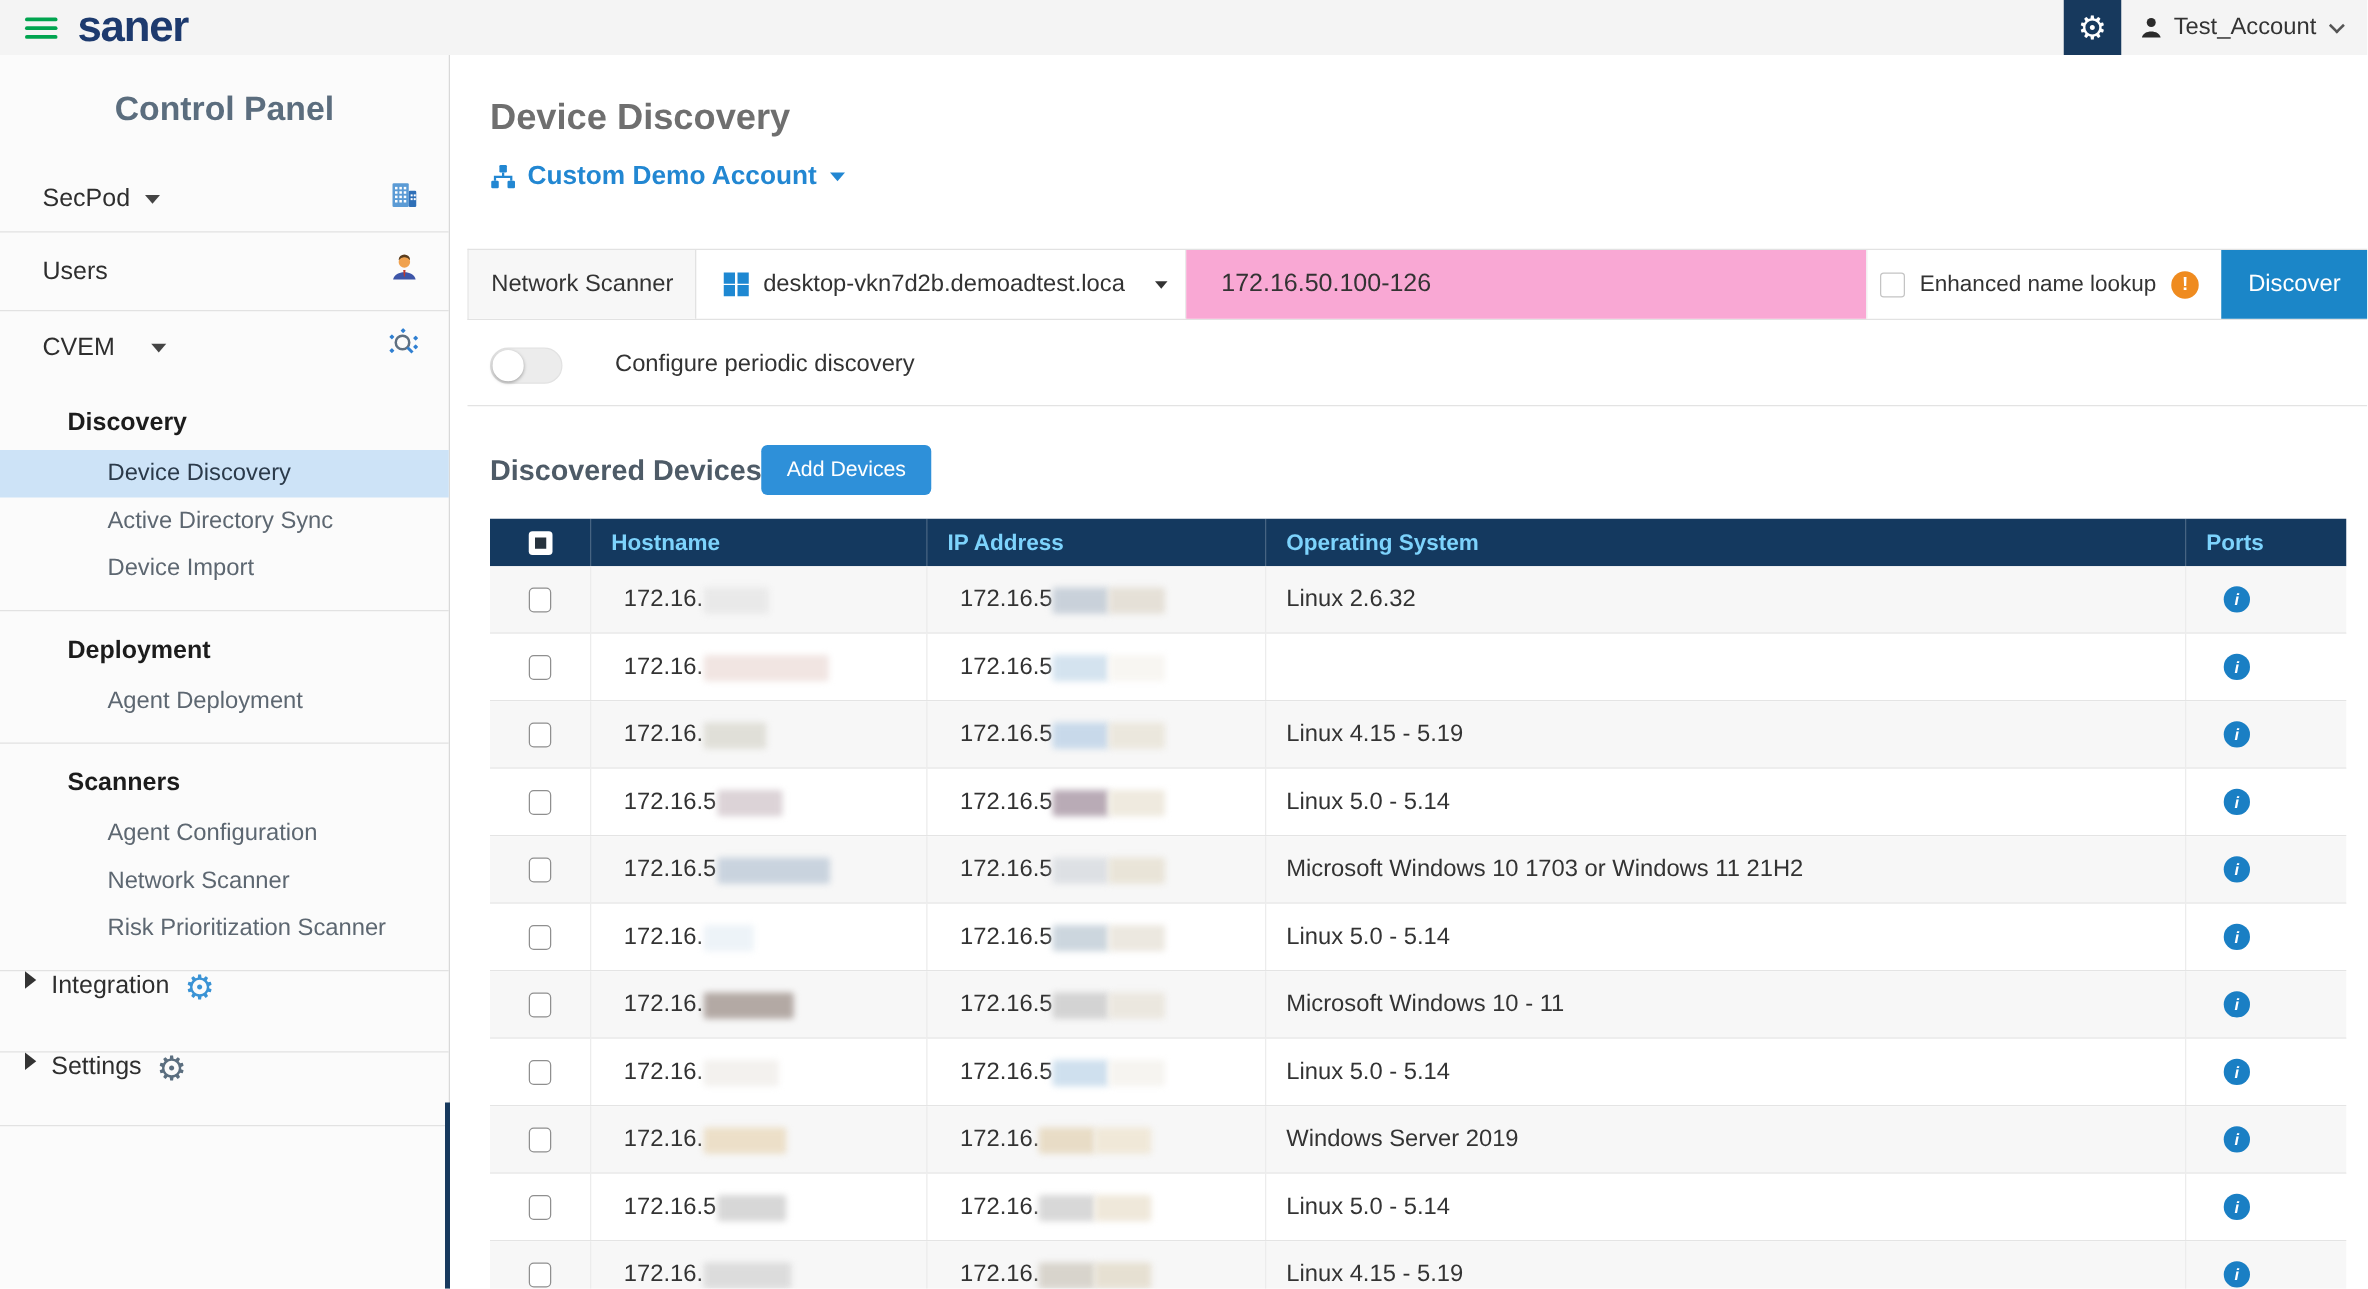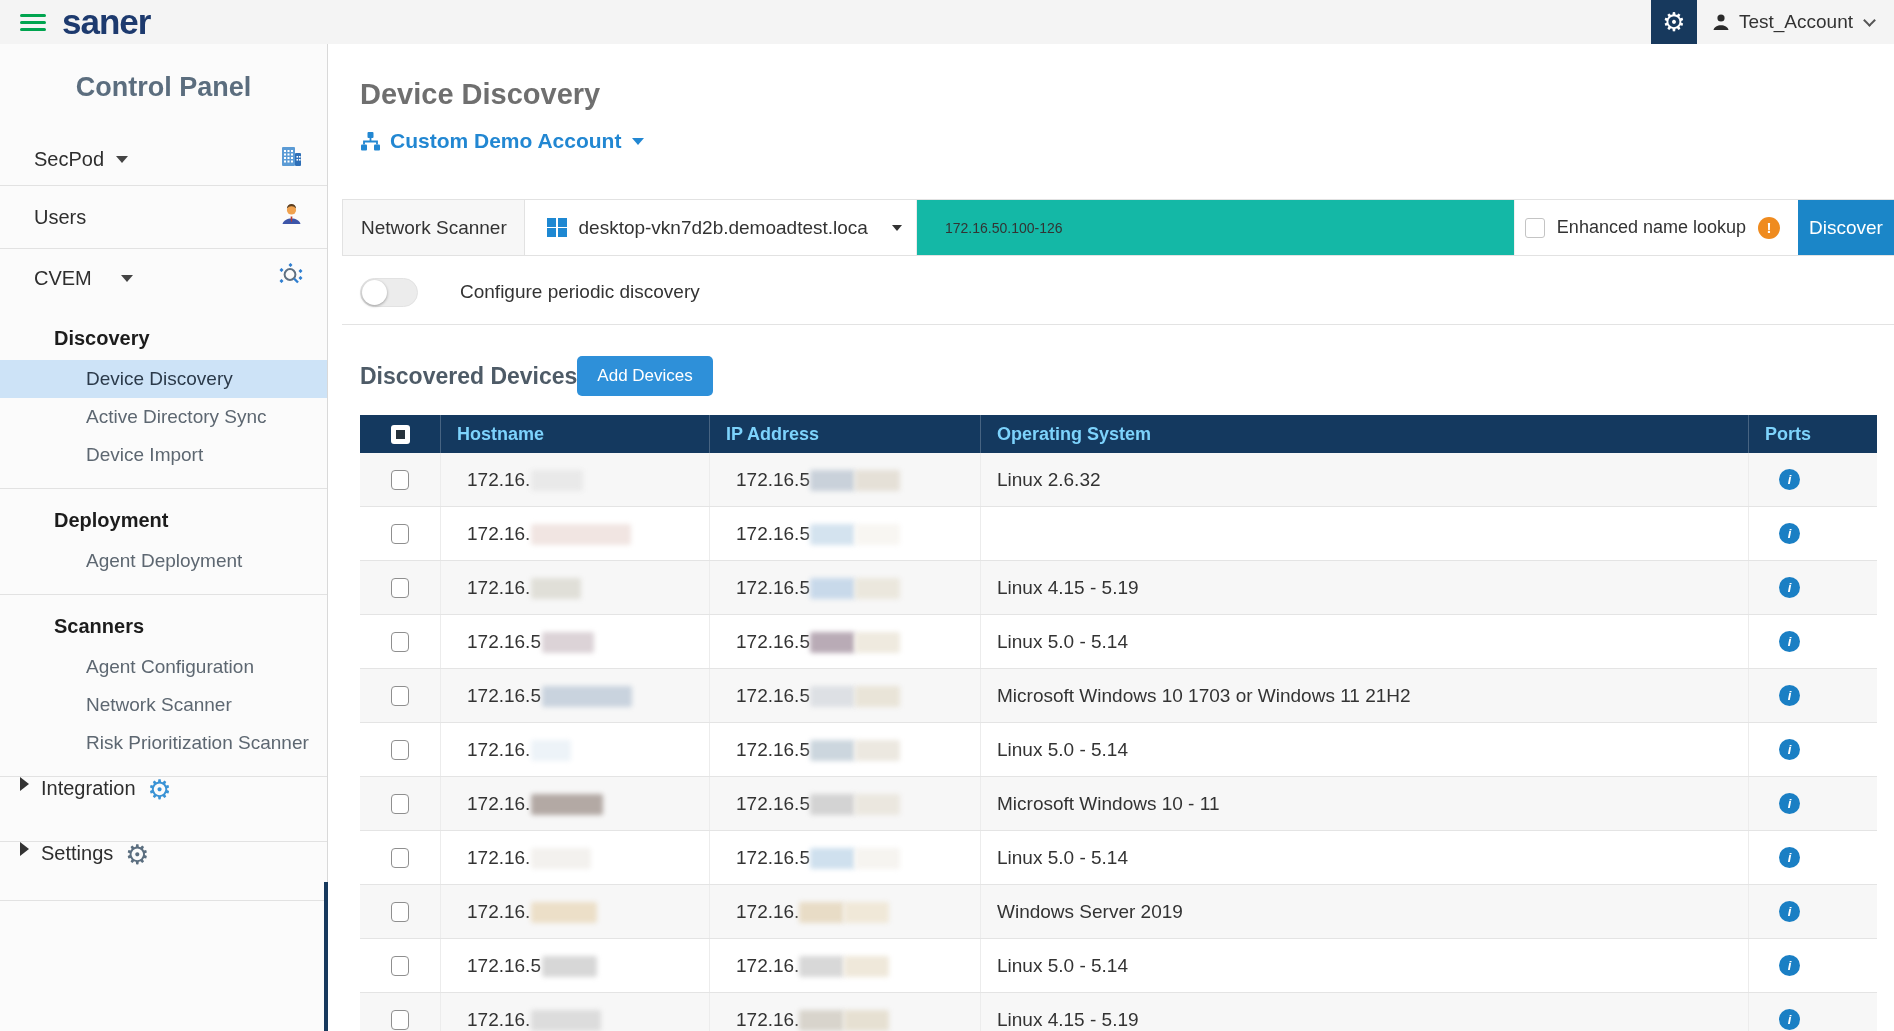--- a/index.html
+++ b/index.html
@@ -32,21 +32,21 @@
   .chev {
     width: 9px; height: 9px; border-right: 2px solid #555; border-bottom: 2px solid #555;
     transform: rotate(45deg); margin-top: -4px; margin-left: 4px;
   }
 
   
   .app-body { display: flex; height: 987px; }
 
   
   .sidebar {
-    width: 328px; background: #fbfbfb; border-right: 1px solid #d9d9d9;
+    width: 360px; background: #fbfbfb; border-right: 1px solid #d9d9d9;
     position: relative; flex: none;
   }
   .sidebar::after {
     content: ""; position: absolute; right: -1px; top: 838px; bottom: 0; width: 4px;
     background: #17395d;
   }
   .cp-title {
     text-align: center; color: #5b6d7e; font-size: 27px; font-weight: bold;
     padding: 28px 0 30px 0;
   }
@@ -100,38 +100,38 @@
   }
   .sb-dropdown {
     width: 392px; border-right: 1px solid #eaeaea; display: flex; align-items: center;
     padding: 0 14px 0 22px; gap: 12px; cursor: pointer; flex: none;
   }
   .sb-dropdown-text {
     font-size: 19px; color: #333; white-space: nowrap; overflow: hidden; flex: 1;
   }
   .sb-dropdown .caret-down { border-top-width: 6px; border-left-width: 5px; border-right-width: 5px; border-top-color: #333; flex: none; }
   .sb-input {
-    flex: 1; border: none; outline: none; font-size: 14px; color: #333;
-    padding-left: 28px; font-family: inherit; background: #14b8a6; min-width: 0;
+    flex: 1; border: none; outline: none; font-size: 20px; color: #333;
+    padding-left: 28px; font-family: inherit; background: #f9a8d4; min-width: 0;
   }
   .sb-lookup {
     display: flex; align-items: center; gap: 12px; padding: 0 18px 0 10px;
     border-left: 1px solid #f0f0f0; flex: none;
   }
   .checkbox {
     width: 20px; height: 20px; border: 1px solid #c4c4c4; border-radius: 3px; background: #fff;
     display: inline-block; cursor: pointer; flex: none;
   }
   .sb-lookup-label { font-size: 18px; color: #333; }
   .warn-icon {
     width: 22px; height: 22px; border-radius: 50%; background: #ef8b1f; color: #fff;
     font-size: 15px; font-weight: bold; display: flex; align-items: center; justify-content: center;
   }
   .discover-btn {
-    width: 96px; background: #1b86c8; color: #fff; border: none; font-size: 19px;
+    width: 117px; background: #1b86c8; color: #fff; border: none; font-size: 19px;
     font-family: inherit; cursor: pointer; flex: none;
   }
 
   .toggle-row { margin: 12px 0 0 32px; height: 48px; display: flex; align-items: center; }
   .toggle {
     width: 58px; height: 29px; background: #ececec; border: 1px solid #e2e2e2;
     border-radius: 15px; position: relative; cursor: pointer; flex: none;
   }
   .toggle .knob {
     position: absolute; left: 1px; top: 1px; width: 25px; height: 25px;

